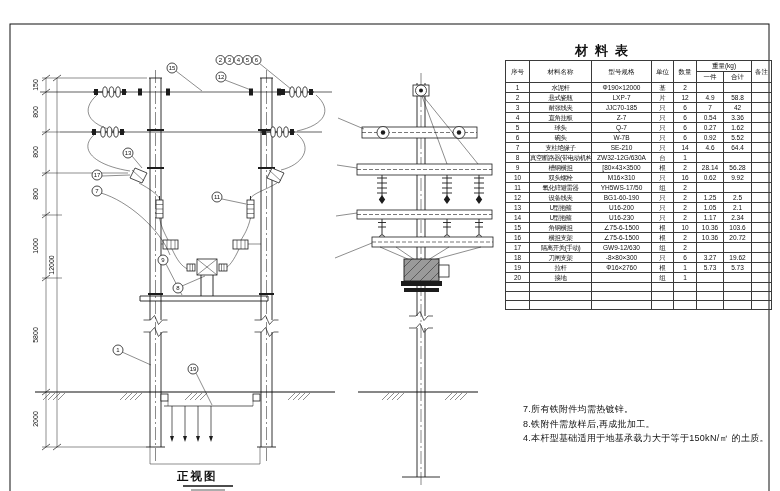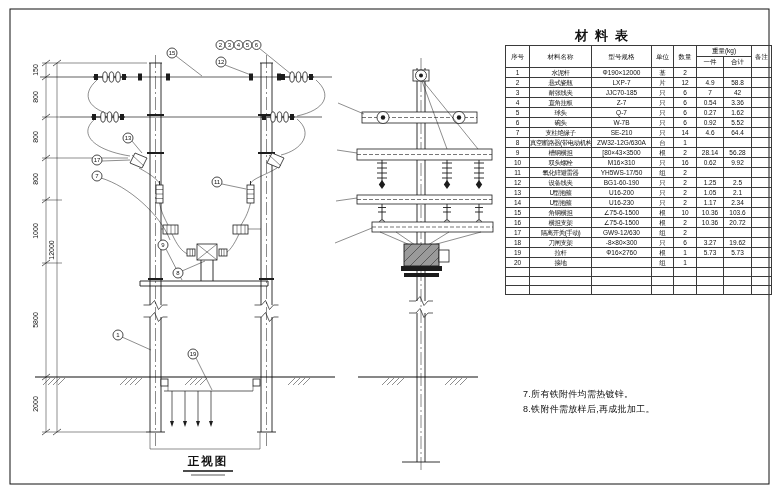--- a/index.html
+++ b/index.html
@@ -1,18 +1,18 @@
 <!DOCTYPE html>
 <html><head>
 <meta charset="utf-8">
 <style>
   *{margin:0;padding:0;box-sizing:border-box}
   html,body{width:780px;height:491px;background:#fff;overflow:hidden;
     font-family:"Liberation Sans","DejaVu Sans",sans-serif;color:#111}
-  #stage{position:absolute;left:0;top:0;width:780px;height:376px}
+  #stage{position:absolute;left:0;top:15px;width:780px;height:376px}
   svg{position:absolute;left:0;top:0}
   .ln{stroke:#1c1c1c;stroke-width:.9;fill:none}
   .mid{stroke:#1c1c1c;stroke-width:.7;fill:none}
   .thin{stroke:#1c1c1c;stroke-width:.5;fill:none}
   .cl{stroke:#2a2a2a;stroke-width:.55;stroke-dasharray:13 3 2 3;fill:none}
   .dash{stroke:#1c1c1c;stroke-width:.6;stroke-dasharray:4 2;fill:none}
   .fillb{fill:#1c1c1c;stroke:none}
   .wht{fill:#fff;stroke:#1c1c1c;stroke-width:.8}
   .gry{fill:#9a9a9a;stroke:#1c1c1c;stroke-width:.9}
   svg text{font-family:"Liberation Sans","DejaVu Sans",sans-serif;fill:#111}
@@ -23,21 +23,21 @@
     font-size:13px;font-weight:bold;letter-spacing:7px}
   .tbl-wrap{position:absolute;left:505px;top:45px;width:266px}
   table{border-collapse:collapse;table-layout:fixed;width:266px}
   th,td{border:1px solid #3a3a3a;font-size:6.5px;font-weight:normal;text-align:center;
     height:9px;line-height:9px;padding:0;overflow:hidden;white-space:nowrap}
   thead th{height:10px;line-height:10px}
   .c-name{letter-spacing:-.5px}
   
   .notes{position:absolute;left:523px;top:387px;width:252px;font-size:9px;
     line-height:14.5px;white-space:nowrap;letter-spacing:.3px}
-  .viewlabel{position:absolute;left:177px;top:454px;width:62px;text-align:center;
+  .viewlabel{position:absolute;left:177px;top:454px;width:62px;
     font-size:11.5px;font-weight:bold;letter-spacing:2px}
 </style>
 </head>
 <body>
 
 <div id="stage">
 
 <svg width="780" height="491" viewBox="0 0 780 491">
   <defs>
     <g id="strh">
@@ -617,17 +617,18 @@
             <td></td>
             <td></td>
           </tr>
         </tbody>
   </table>
 </div>
 
 <div class="notes">
   <div>7.所有铁附件均需热镀锌。</div>
   <div>8.铁附件需放样后,再成批加工。</div>
+  <div>4.本杆型基础适用于地基承载力大于等于150kN/㎡ 的土质。</div>
 </div>
 
 <div class="viewlabel">正视图</div>
 
 </div>
 
 </body></html>

